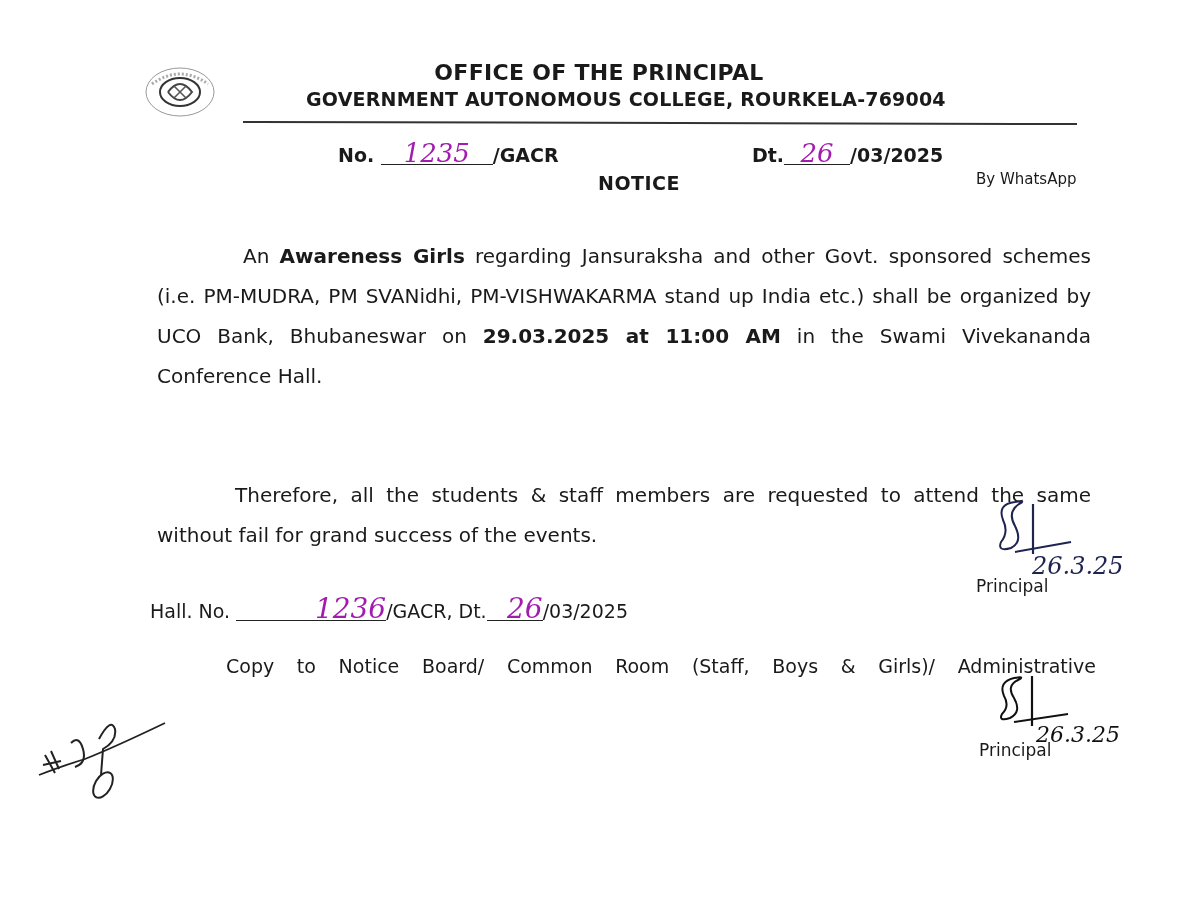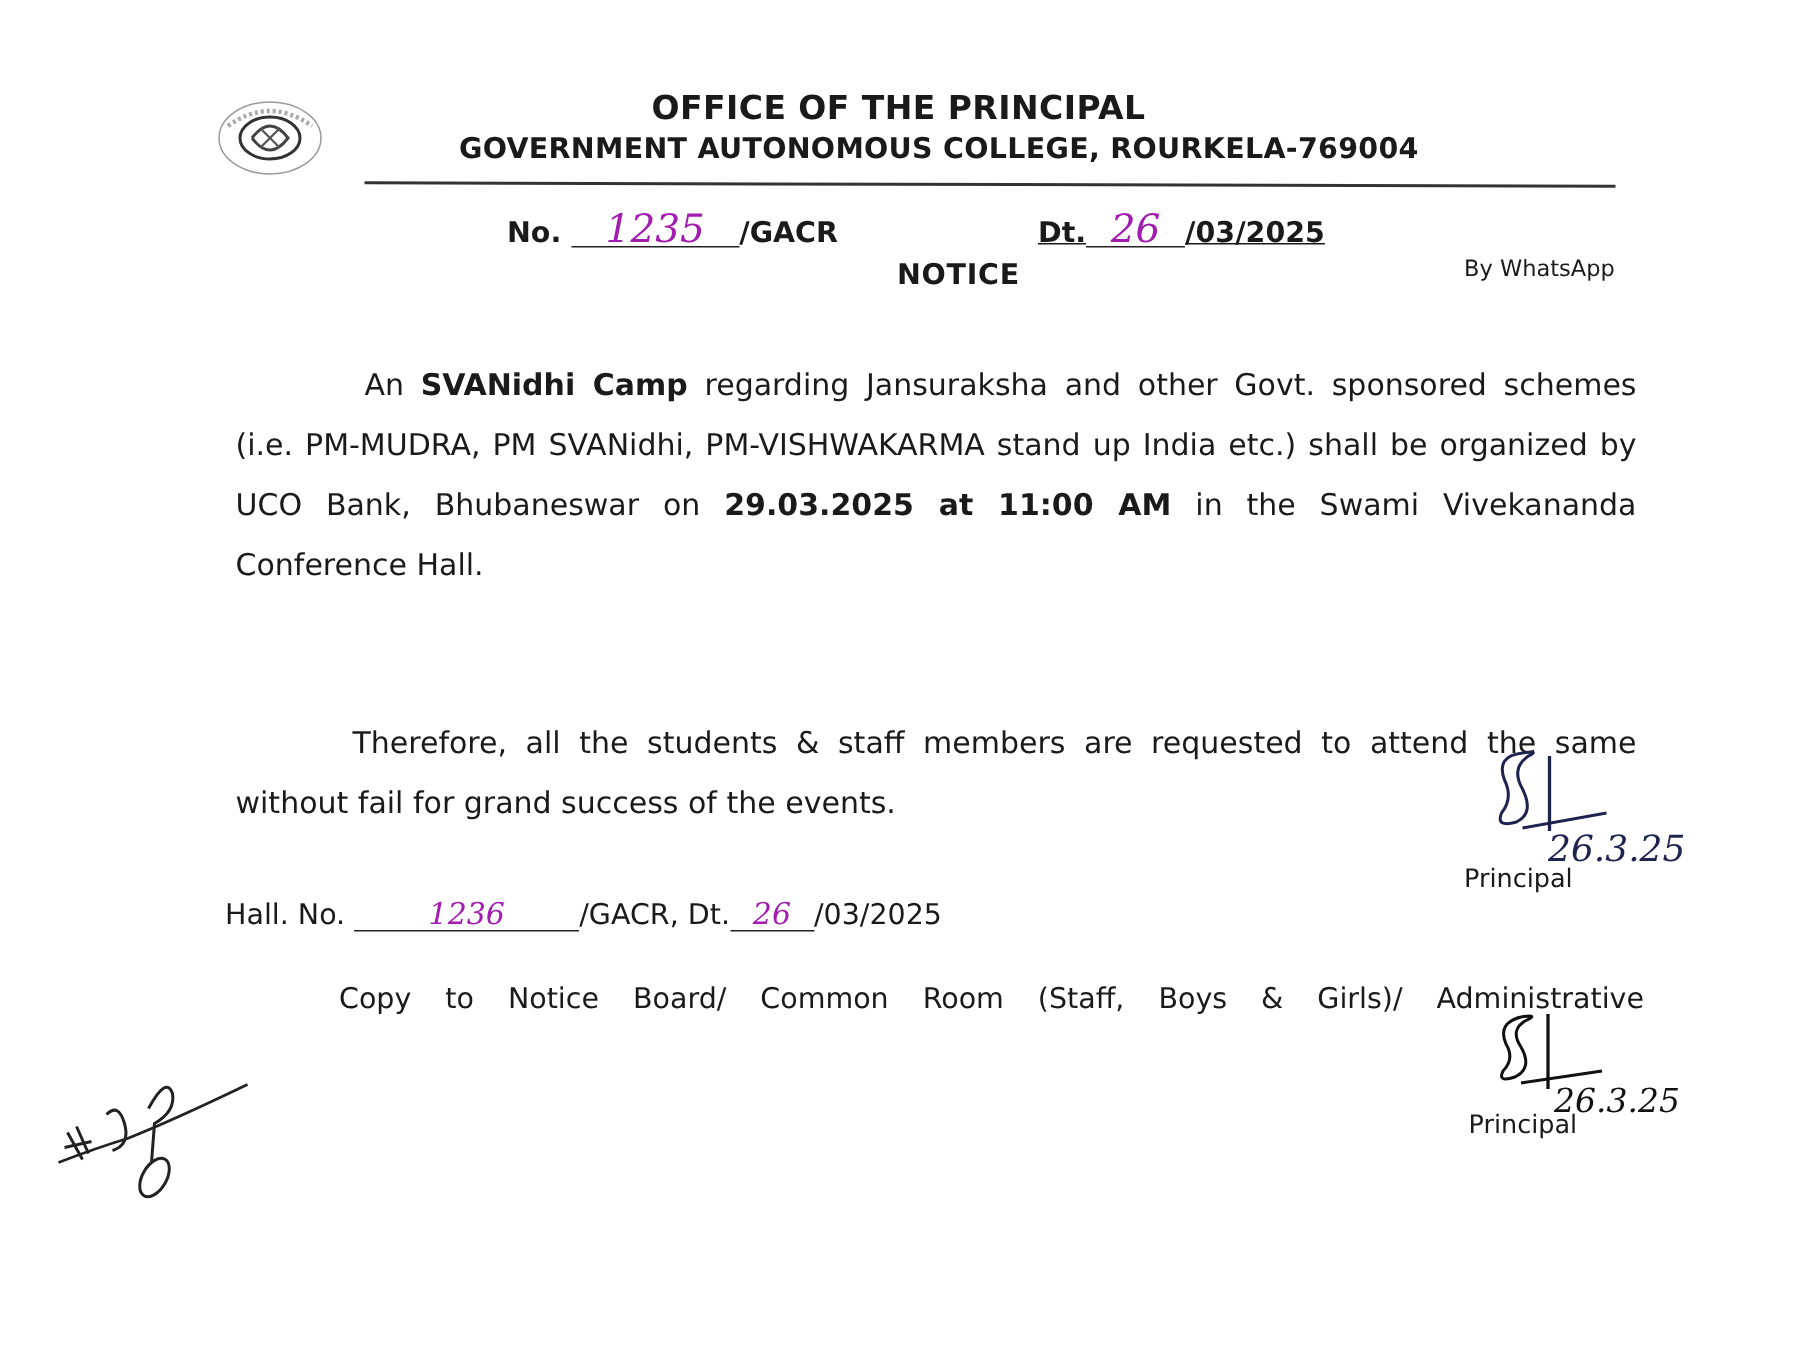--- a/index.html
+++ b/index.html
@@ -16,21 +16,21 @@
   .hand { font-family:"DejaVu Serif", serif; font-style:italic; font-weight:normal; color:#a21caf; font-size:26px; display:inline-block; border-bottom:1.5px solid #222; text-align:center; line-height:22px; }
   .whatsapp { left:976px; top:170px; font-size:15px; }
   .notice-title { left:598px; top:172px; font-weight:bold; font-size:19px; letter-spacing:0.5px; }
   .para { left:157px; width:934px; font-size:20px; line-height:40px; text-align:justify; text-align-last:left; }
   .para b { font-weight:bold; }
   .p1 { top:236px; text-indent:86px; }
   .p2 { top:438px; text-indent:78px; line-height:40px;margin-top:37px; }
   .sig1 { left:975px; top:492px; width:190px; height:110px; }
   .principal1 { left:976px; top:576px; font-size:17px; }
   .memo { left:150px; top:598px; font-size:19px; }
-  .memo .hand { font-size:20px; }
+  .memo .hand { font-size:28px;text-align:right; }
   .copy { left:146px; width:950px; top:652px; font-size:19px; line-height:29px; text-align:justify; text-align-last:left; }
   .copy .l1 { text-indent:80px; display:block; text-align:justify; text-align-last:justify; }
   .sig2 { left:978px; top:670px; width:190px; height:100px; }
   .principal2 { left:979px; top:740px; font-size:17px; }
   .sig3 { left:25px; top:715px; width:150px; height:90px; }
   svg path, svg ellipse { fill:none; }
 </style>
 </head>
 <body>
 
@@ -45,29 +45,29 @@
 </div>
 
 <div class="abs h-title">OFFICE OF THE PRINCIPAL</div>
 <div class="abs h-sub">GOVERNMENT AUTONOMOUS COLLEGE, ROURKELA-769004</div>
 <div class="abs rule"></div>
 
 <div class="abs ref" style="left:338px;">
   <span>No.</span>
   <span class="hand" style="width:112px;">1235</span><span>/GACR</span>
 </div>
-<div class="abs ref" style="left:692px;text-decoration:underline;">
+<div class="abs ref" style="left:752px;">
   <span>Dt.</span><span class="hand" style="width:66px;">26</span><span>/03/2025</span>
 </div>
 <div class="abs whatsapp">By WhatsApp</div>
 
 <div class="abs notice-title">NOTICE</div>
 
 <div class="abs para p1">
-  <span>An </span><b>SVANidhi Camp</b><span> regarding Jansuraksha and other Govt. sponsored schemes (i.e. PM-MUDRA, PM SVANidhi, PM-VISHWAKARMA stand up India etc.) shall be organized by UCO Bank, Bhubaneswar on </span><b>29.03.2025 at 11:00 AM</b><span> in the Swami Vivekananda Conference Hall.</span>
+  <span>An </span><b>Awareness Girls</b><span> regarding Jansuraksha and other Govt. sponsored schemes (i.e. PM-MUDRA, PM SVANidhi, PM-VISHWAKARMA stand up India etc.) shall be organized by UCO Bank, Bhubaneswar on </span><b>29.03.2025 at 11:00 AM</b><span> in the Swami Vivekananda Conference Hall.</span>
 </div>
 
 <div class="abs para p2">Therefore, all the students &amp; staff members are requested to attend the same without fail for grand success of the events.</div>
 
 <div class="abs sig1">
   <svg width="190" height="110" viewBox="0 0 190 110">
     <path d="M40 10 Q22 12 28 28 Q34 40 26 50 Q22 60 36 56 Q48 50 40 34 Q32 20 44 12 Q52 8 40 10" stroke="#1e2350" stroke-width="2"></path>
     <path d="M58 12 L58 62" stroke="#1e2350" stroke-width="2.2"></path>
     <path d="M40 60 L96 50" stroke="#1e2350" stroke-width="2"></path>
   </svg>

